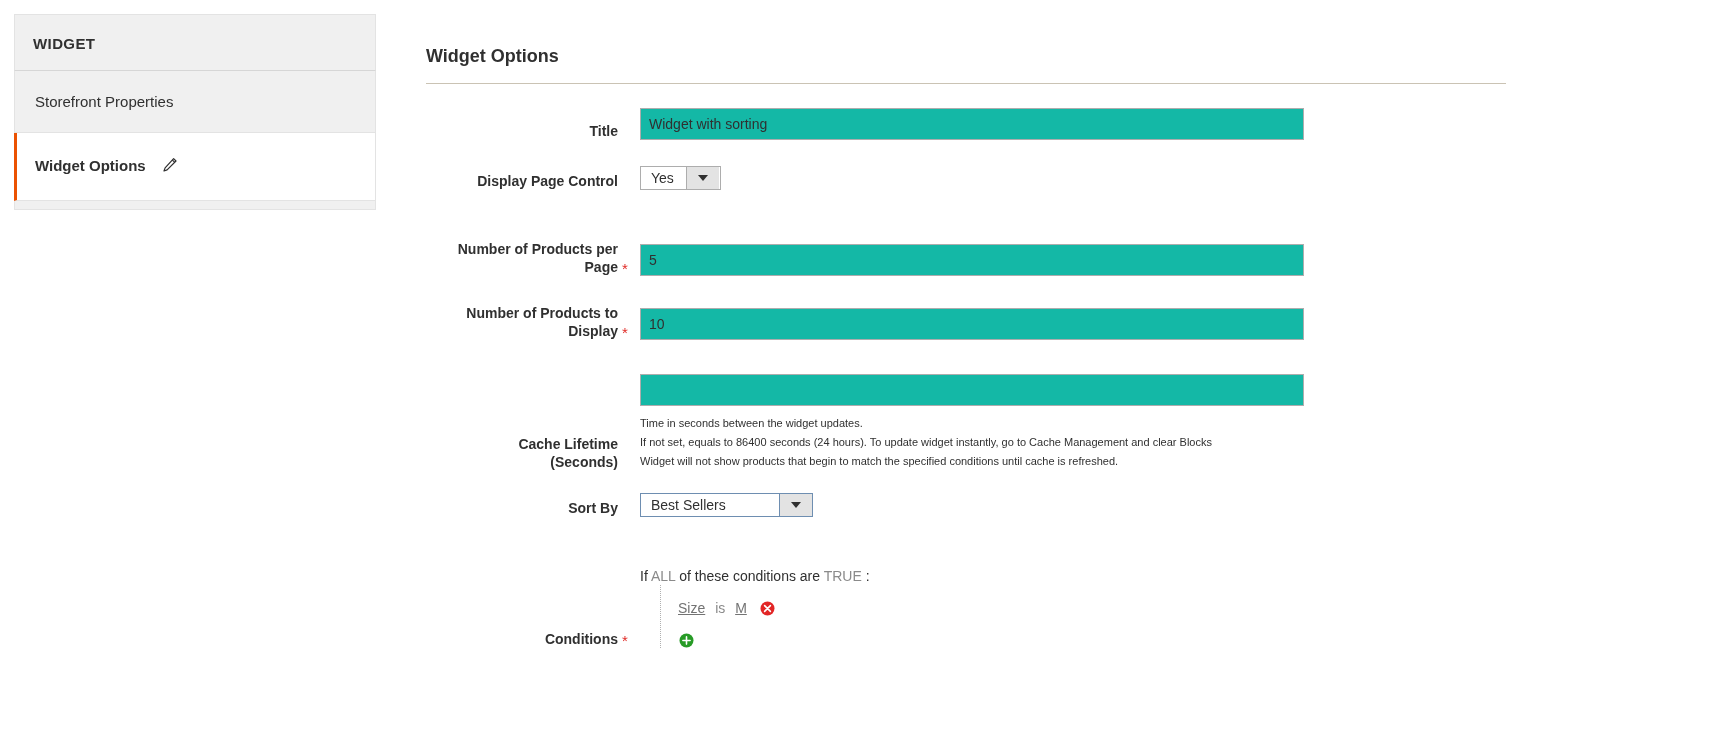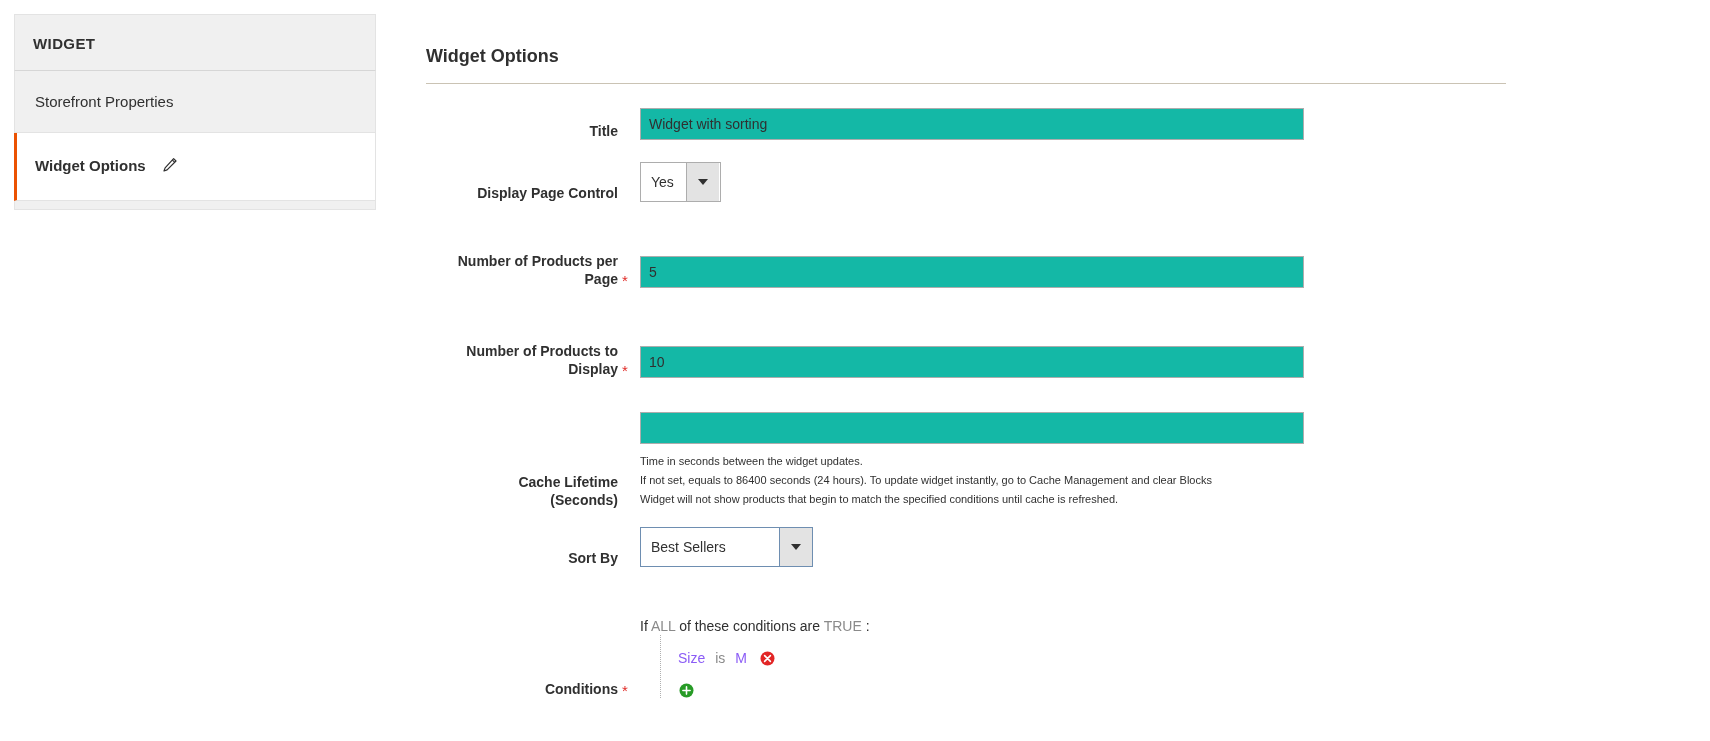--- a/index.html
+++ b/index.html
@@ -125,21 +125,21 @@
     font-size: 14px;
     color: #303030;
     padding: 0 8px;
     outline: none;
   }
   input.text-input::placeholder { color: #a6a6a6; }
 
   
   .select {
     display: inline-flex;
-    height: 40px;
+    height: 24px;
     border: 1px solid #adadad;
     background: #ffffff;
     box-sizing: border-box;
     cursor: pointer;
   }
   .select.focused { border-color: #6e8eb1; }
   .select .sel-value {
     display: flex;
     align-items: center;
     padding: 0 12px 0 10px;
@@ -191,21 +191,21 @@
     margin-left: 20px;
     padding: 8px 0 0 14px;
   }
   .cond-row {
     font-size: 14px;
     color: #303030;
     line-height: 24px;
     padding: 3px 0;
   }
   .cond-row .op { color: #8a8a8a; padding: 0 3px; }
-  .cond-row .val { color: #8b5cf6; padding: 0 3px; }
+  .cond-row .val { color: #737373; padding: 0 3px; text-decoration: underline; }
   .icon-btn {
     display: inline-block;
     vertical-align: -3px;
     margin-left: 6px;
     cursor: pointer;
     line-height: 0;
   }
   .cond-add { padding: 10px 0 0 4px; line-height: 0; }
 </style>
 </head>
@@ -250,21 +250,21 @@
     <div class="field-control">
       <div class="select sel-yes">
         <span class="sel-value">Yes</span>
         <span class="sel-arrow">
             <span class="arrow-glyph"></span>
           </span>
       </div>
     </div>
   </div>
 
-  <div class="field" style="margin-bottom:44px;">
+  <div class="field" style="margin-bottom:18px;">
     <div class="field-label">Number of Products per Page</div>
     <div class="req-star">*</div>
     <div class="field-control">
       <input class="text-input" type="text" value="5" style="">
     </div>
   </div>
 
   <div class="field" style="margin-bottom:34px;">
     <div class="field-label">Number of Products to Display</div>
     <div class="req-star">*</div>

